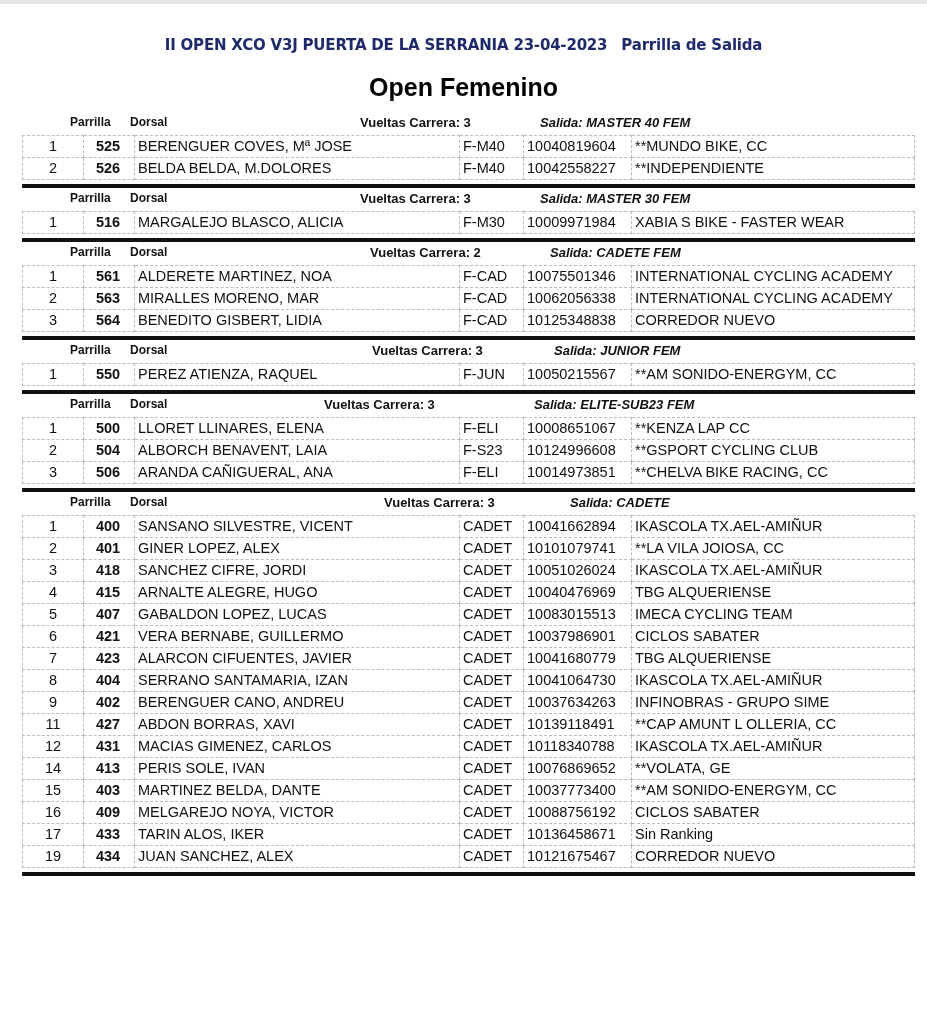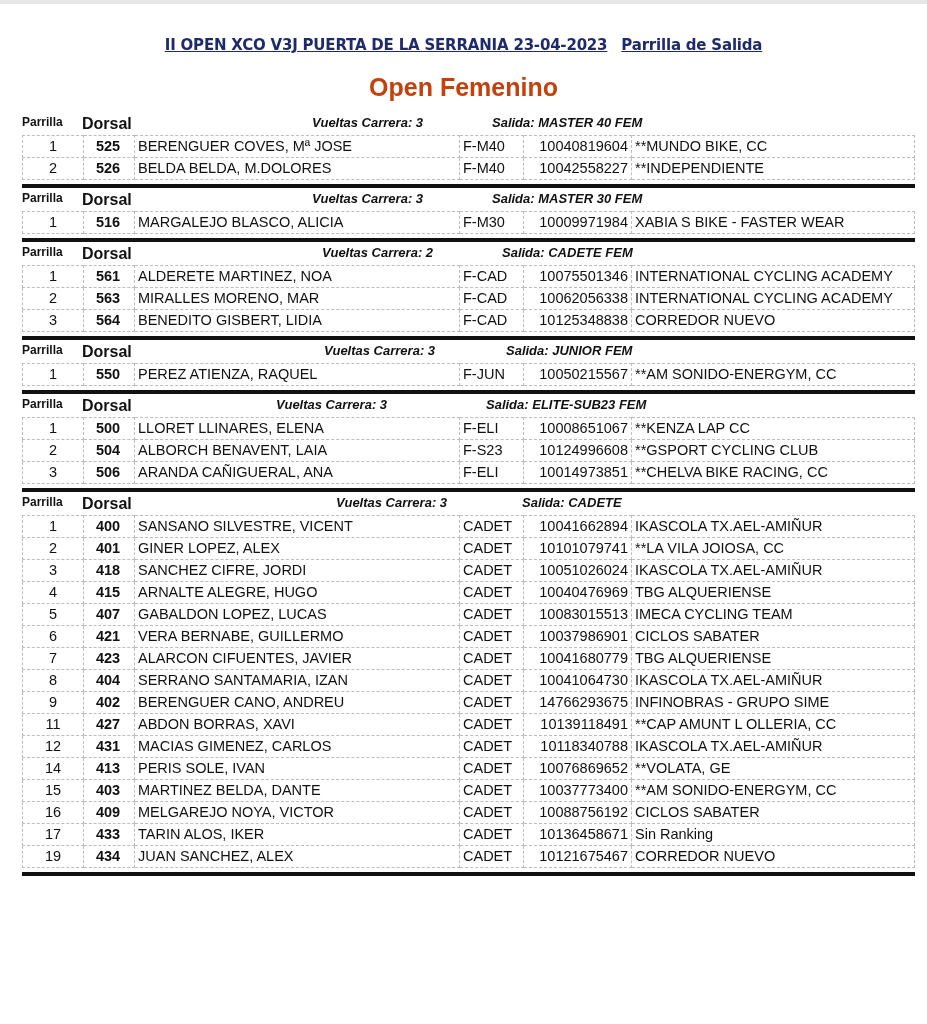--- a/index.html
+++ b/index.html
@@ -4,50 +4,50 @@
 <style>
   html, body { margin: 0; padding: 0; }
   body {
     width: 927px; height: 1024px; background: #ffffff; overflow: hidden;
     position: relative; font-family: "Liberation Sans", sans-serif; color: #111;
   }
   .topbar { position: absolute; left: 0; top: 0; width: 927px; height: 4px; background: #e6e6e6; }
   .event-title {
     position: absolute; left: 0; top: 36px; width: 927px; text-align: center;
     font-family: "DejaVu Sans", sans-serif; font-weight: bold; font-size: 15px;
-    color: #1f2a6b; letter-spacing: -0.2px; text-decoration: underline;
+    color: #1f2a6b; letter-spacing: -0.2px;
   }
   .event-title .gap { display: inline-block; width: 14px; }
   .cat-title {
     position: absolute; left: 0; top: 73px; width: 927px; text-align: center;
-    font-weight: bold; font-size: 25px; color: #c2410c;
+    font-weight: bold; font-size: 25px; color: #000000;
     font-family: "Liberation Sans", sans-serif;
   }
   .sections { position: absolute; left: 22px; top: 112px; width: 893px; }
   .section { margin: 0; }
   .sec-head {
-    position: relative; height: 23px; font-size: 12.5px; font-weight: bold;
+    position: relative; height: 23px; font-size: 12.5px; font-weight: bold; margin-left: 48px;
   }
   .sec-head .h-parr { position: absolute; left: 0; top: 3px; font-size: 12px; }
-  .sec-head .h-dors { position: absolute; left: 60px; top: 3px; font-size: 16px; }
-  .sec-head .h-vueltas { position: absolute; top: 3px; font-style: italic; font-size: 13px; }
+  .sec-head .h-dors { position: absolute; left: 60px; top: 3px; font-size: 12px; }
+  .sec-head .h-vueltas { position: absolute; top: 3px; font-size: 13px; }
   .sec-head .h-salida { position: absolute; top: 3px; font-style: italic; font-size: 13px; }
   table.grid {
     border-collapse: collapse; width: 893px; table-layout: fixed;
     font-size: 14.5px;
   }
   table.grid td {
     border: 1px dashed #bdbdbd; height: 21px; padding: 0 3px; white-space: nowrap;
     overflow: hidden; line-height: 21px;
   }
   td.c-parr { width: 54px; text-align: center; }
   td.c-dors { width: 42px; text-align: center; font-weight: bold; padding-right: 5px !important; }
   td.c-name { width: 318px; }
   td.c-cat { width: 57px; }
-  td.c-lic { width: 101px; text-align: right; }
+  td.c-lic { width: 101px; }
   td.c-club { }
   .sep { height: 4px; background: #111; margin: 4px 0 0 0; }
 </style>
 </head>
 <body>
 
 <div class="topbar"></div>
 
 <div class="event-title">
   <span>II OPEN XCO V3J PUERTA DE LA SERRANIA 23-04-2023</span><span class="gap"></span><span>Parrilla de Salida</span>
@@ -272,21 +272,21 @@
             <td class="c-name">SERRANO SANTAMARIA, IZAN</td>
             <td class="c-cat">CADET</td>
             <td class="c-lic">10041064730</td>
             <td class="c-club">IKASCOLA TX.AEL-AMIÑUR</td>
           </tr>
           <tr>
             <td class="c-parr">9</td>
             <td class="c-dors">402</td>
             <td class="c-name">BERENGUER CANO, ANDREU</td>
             <td class="c-cat">CADET</td>
-            <td class="c-lic">14766293675</td>
+            <td class="c-lic">10037634263</td>
             <td class="c-club">INFINOBRAS - GRUPO SIME</td>
           </tr>
           <tr>
             <td class="c-parr">11</td>
             <td class="c-dors">427</td>
             <td class="c-name">ABDON BORRAS, XAVI</td>
             <td class="c-cat">CADET</td>
             <td class="c-lic">10139118491</td>
             <td class="c-club">**CAP AMUNT L OLLERIA, CC</td>
           </tr>

